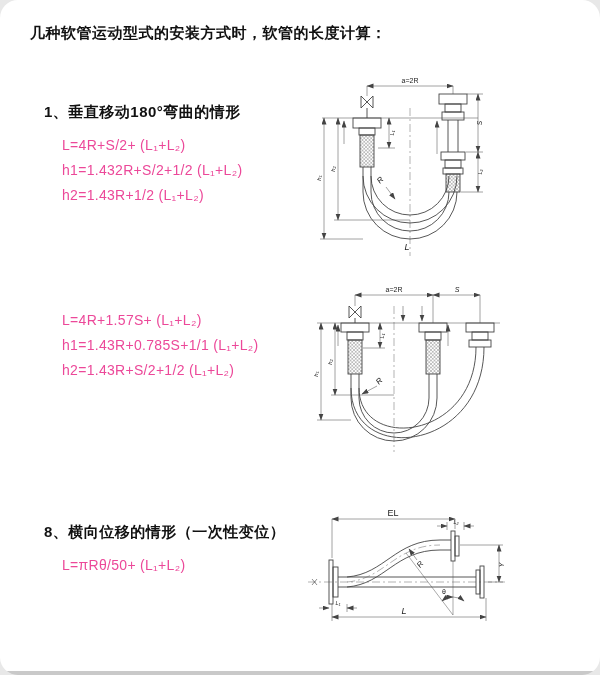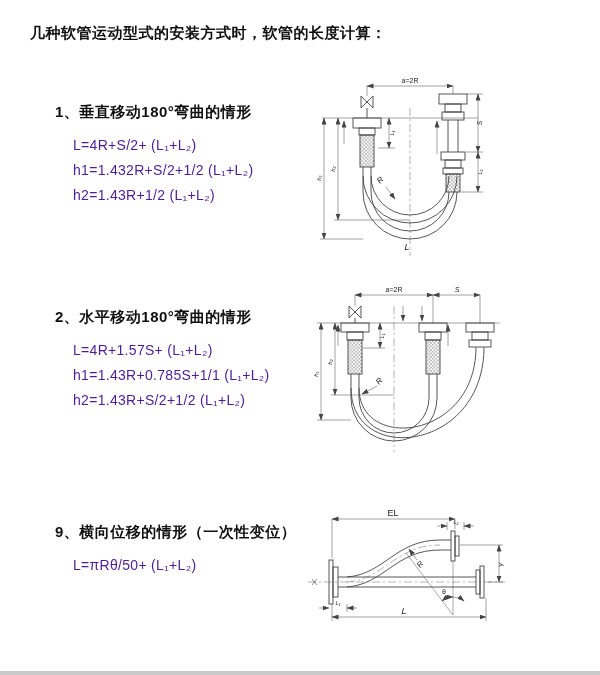--- a/index.html
+++ b/index.html
@@ -1,28 +1,28 @@
 <!DOCTYPE html>
 <html><head>
 <meta charset="utf-8">
 <style>
   html,body{margin:0;padding:0;background:#e8e8e8;}
   .page{
     position:relative;width:600px;height:675px;background:#ffffff;
     overflow:hidden;font-family:"Liberation Sans","DejaVu Sans",sans-serif;
-    color:#1a1a1a;margin:0 auto;
+    color:#1a1a1a;margin:0 auto;border-radius:18px;
   }
   .doc-title{
     position:absolute;left:30px;top:24px;font-size:15px;font-weight:bold;
     letter-spacing:0.5px;color:#111;
   }
-  .section{position:absolute;left:44px;margin-left:11px;}
+  .section{position:absolute;left:44px;}
   .heading{font-size:15px;font-weight:bold;letter-spacing:0.5px;color:#111;margin-bottom:11px;}
   .formula{
-    font-size:14px;line-height:25px;letter-spacing:0.3px;color:#4c1d95;
+    font-size:14px;line-height:25px;letter-spacing:0.3px;color:#ec4899;
     padding-left:18px;font-weight:500;
   }
   .diagram{position:absolute;}
   svg text{fill:#222;stroke:none;font-family:"Liberation Sans","DejaVu Sans",sans-serif;}
   svg .it{font-style:italic;}
   .page-edge{position:absolute;left:0;bottom:0;width:600px;height:4px;background:#c9c9c9;}
 </style>
 </head>
 <body>
 
@@ -93,21 +93,20 @@
     <text x="84" y="63" font-size="5.5" text-anchor="middle" transform="rotate(-90 84 63)" class="it">L₁</text>
     <text x="172" y="53" font-size="6.5" text-anchor="middle" transform="rotate(-90 172 53)" class="it">S</text>
     <text x="172" y="102" font-size="5.5" text-anchor="middle" transform="rotate(-90 172 102)" class="it">L₂</text>
     <text x="25" y="99" font-size="6" text-anchor="middle" transform="rotate(-90 25 99)" class="it">h₂</text>
     <text x="11" y="108" font-size="6" text-anchor="middle" transform="rotate(-90 11 108)" class="it">h₁</text>
     <text x="72" y="112" font-size="8" text-anchor="middle" transform="rotate(-45 72 112)" class="it">R</text>
     <text x="97" y="180" font-size="9" text-anchor="middle" class="it">L</text>
   </svg>
 
   <div class="section" style="top:308px">
-    <div class="heading">2、水平移动180°弯曲的情形</div>
     <div class="formula">L=4R+1.57S+ (L₁+L₂)</div>
     <div class="formula">h1=1.43R+0.785S+1/1 (L₁+L₂)</div>
     <div class="formula">h2=1.43R+S/2+1/2 (L₁+L₂)</div>
   </div>
 
   <svg class="diagram" style="left:305px;top:280px" width="295" height="185" viewBox="0 0 295 185">
     <defs>
       <marker id="ar2" markerUnits="userSpaceOnUse" markerWidth="8" markerHeight="6" refX="6.5" refY="2.5" orient="auto-start-reverse">
         <path d="M0,0L7,2.5L0,5Z" fill="#444"></path>
       </marker>
@@ -158,21 +157,21 @@
     </g>
     <text x="89" y="12" font-size="7" text-anchor="middle">a=2R</text>
     <text x="152" y="12" font-size="7" text-anchor="middle" class="it">S</text>
     <text x="79" y="56" font-size="5.5" text-anchor="middle" transform="rotate(-90 79 56)" class="it">L₁</text>
     <text x="27" y="82" font-size="6" text-anchor="middle" transform="rotate(-90 27 82)" class="it">h₂</text>
     <text x="13" y="94" font-size="6" text-anchor="middle" transform="rotate(-90 13 94)" class="it">h₁</text>
     <text x="76" y="103" font-size="8" text-anchor="middle" transform="rotate(-45 76 103)" class="it">R</text>
   </svg>
 
   <div class="section" style="top:523px">
-    <div class="heading">9、横向位移的情形（一次性变位）</div>
+    <div class="heading">8、横向位移的情形（一次性变位）</div>
     <div class="formula">L=πRθ/50+ (L₁+L₂)</div>
   </div>
 
   <svg class="diagram" style="left:300px;top:505px" width="300" height="145" viewBox="0 0 300 145">
     <defs>
       <marker id="ar3" markerUnits="userSpaceOnUse" markerWidth="8" markerHeight="6" refX="6.5" refY="2.5" orient="auto-start-reverse">
         <path d="M0,0L7,2.5L0,5Z" fill="#444"></path>
       </marker>
     </defs>
     <g stroke="#444" stroke-width="0.9" fill="none">

